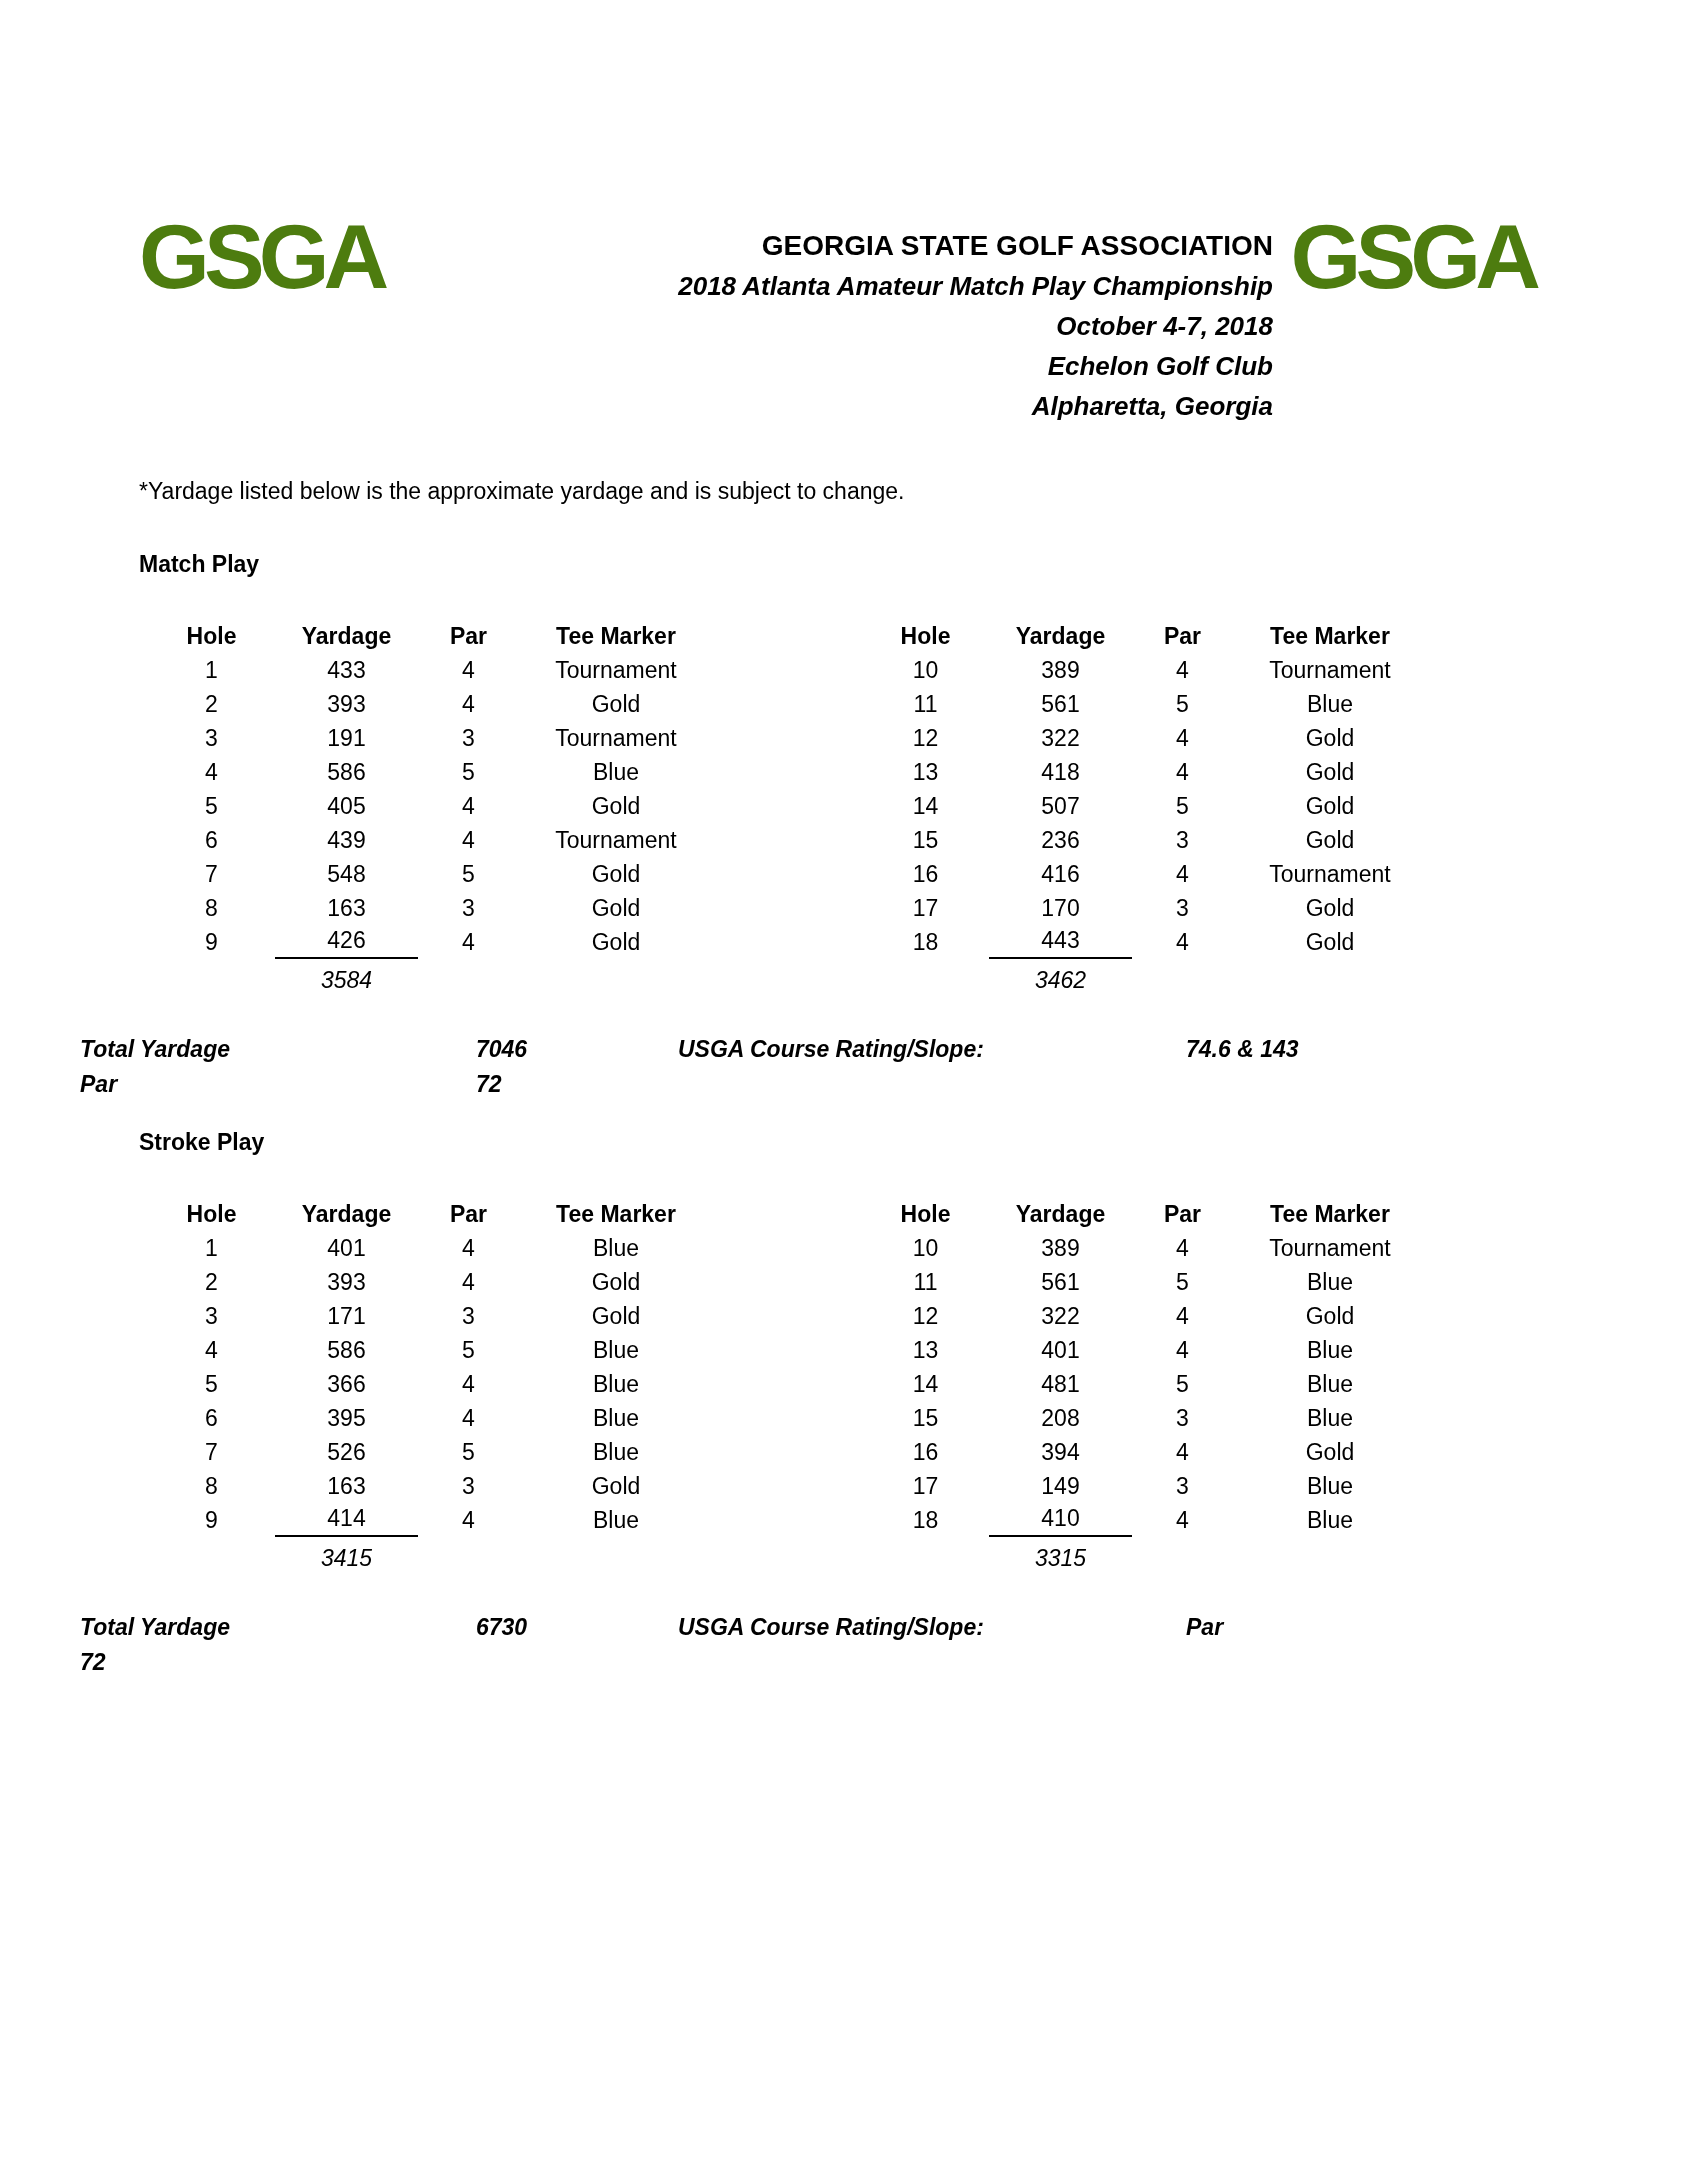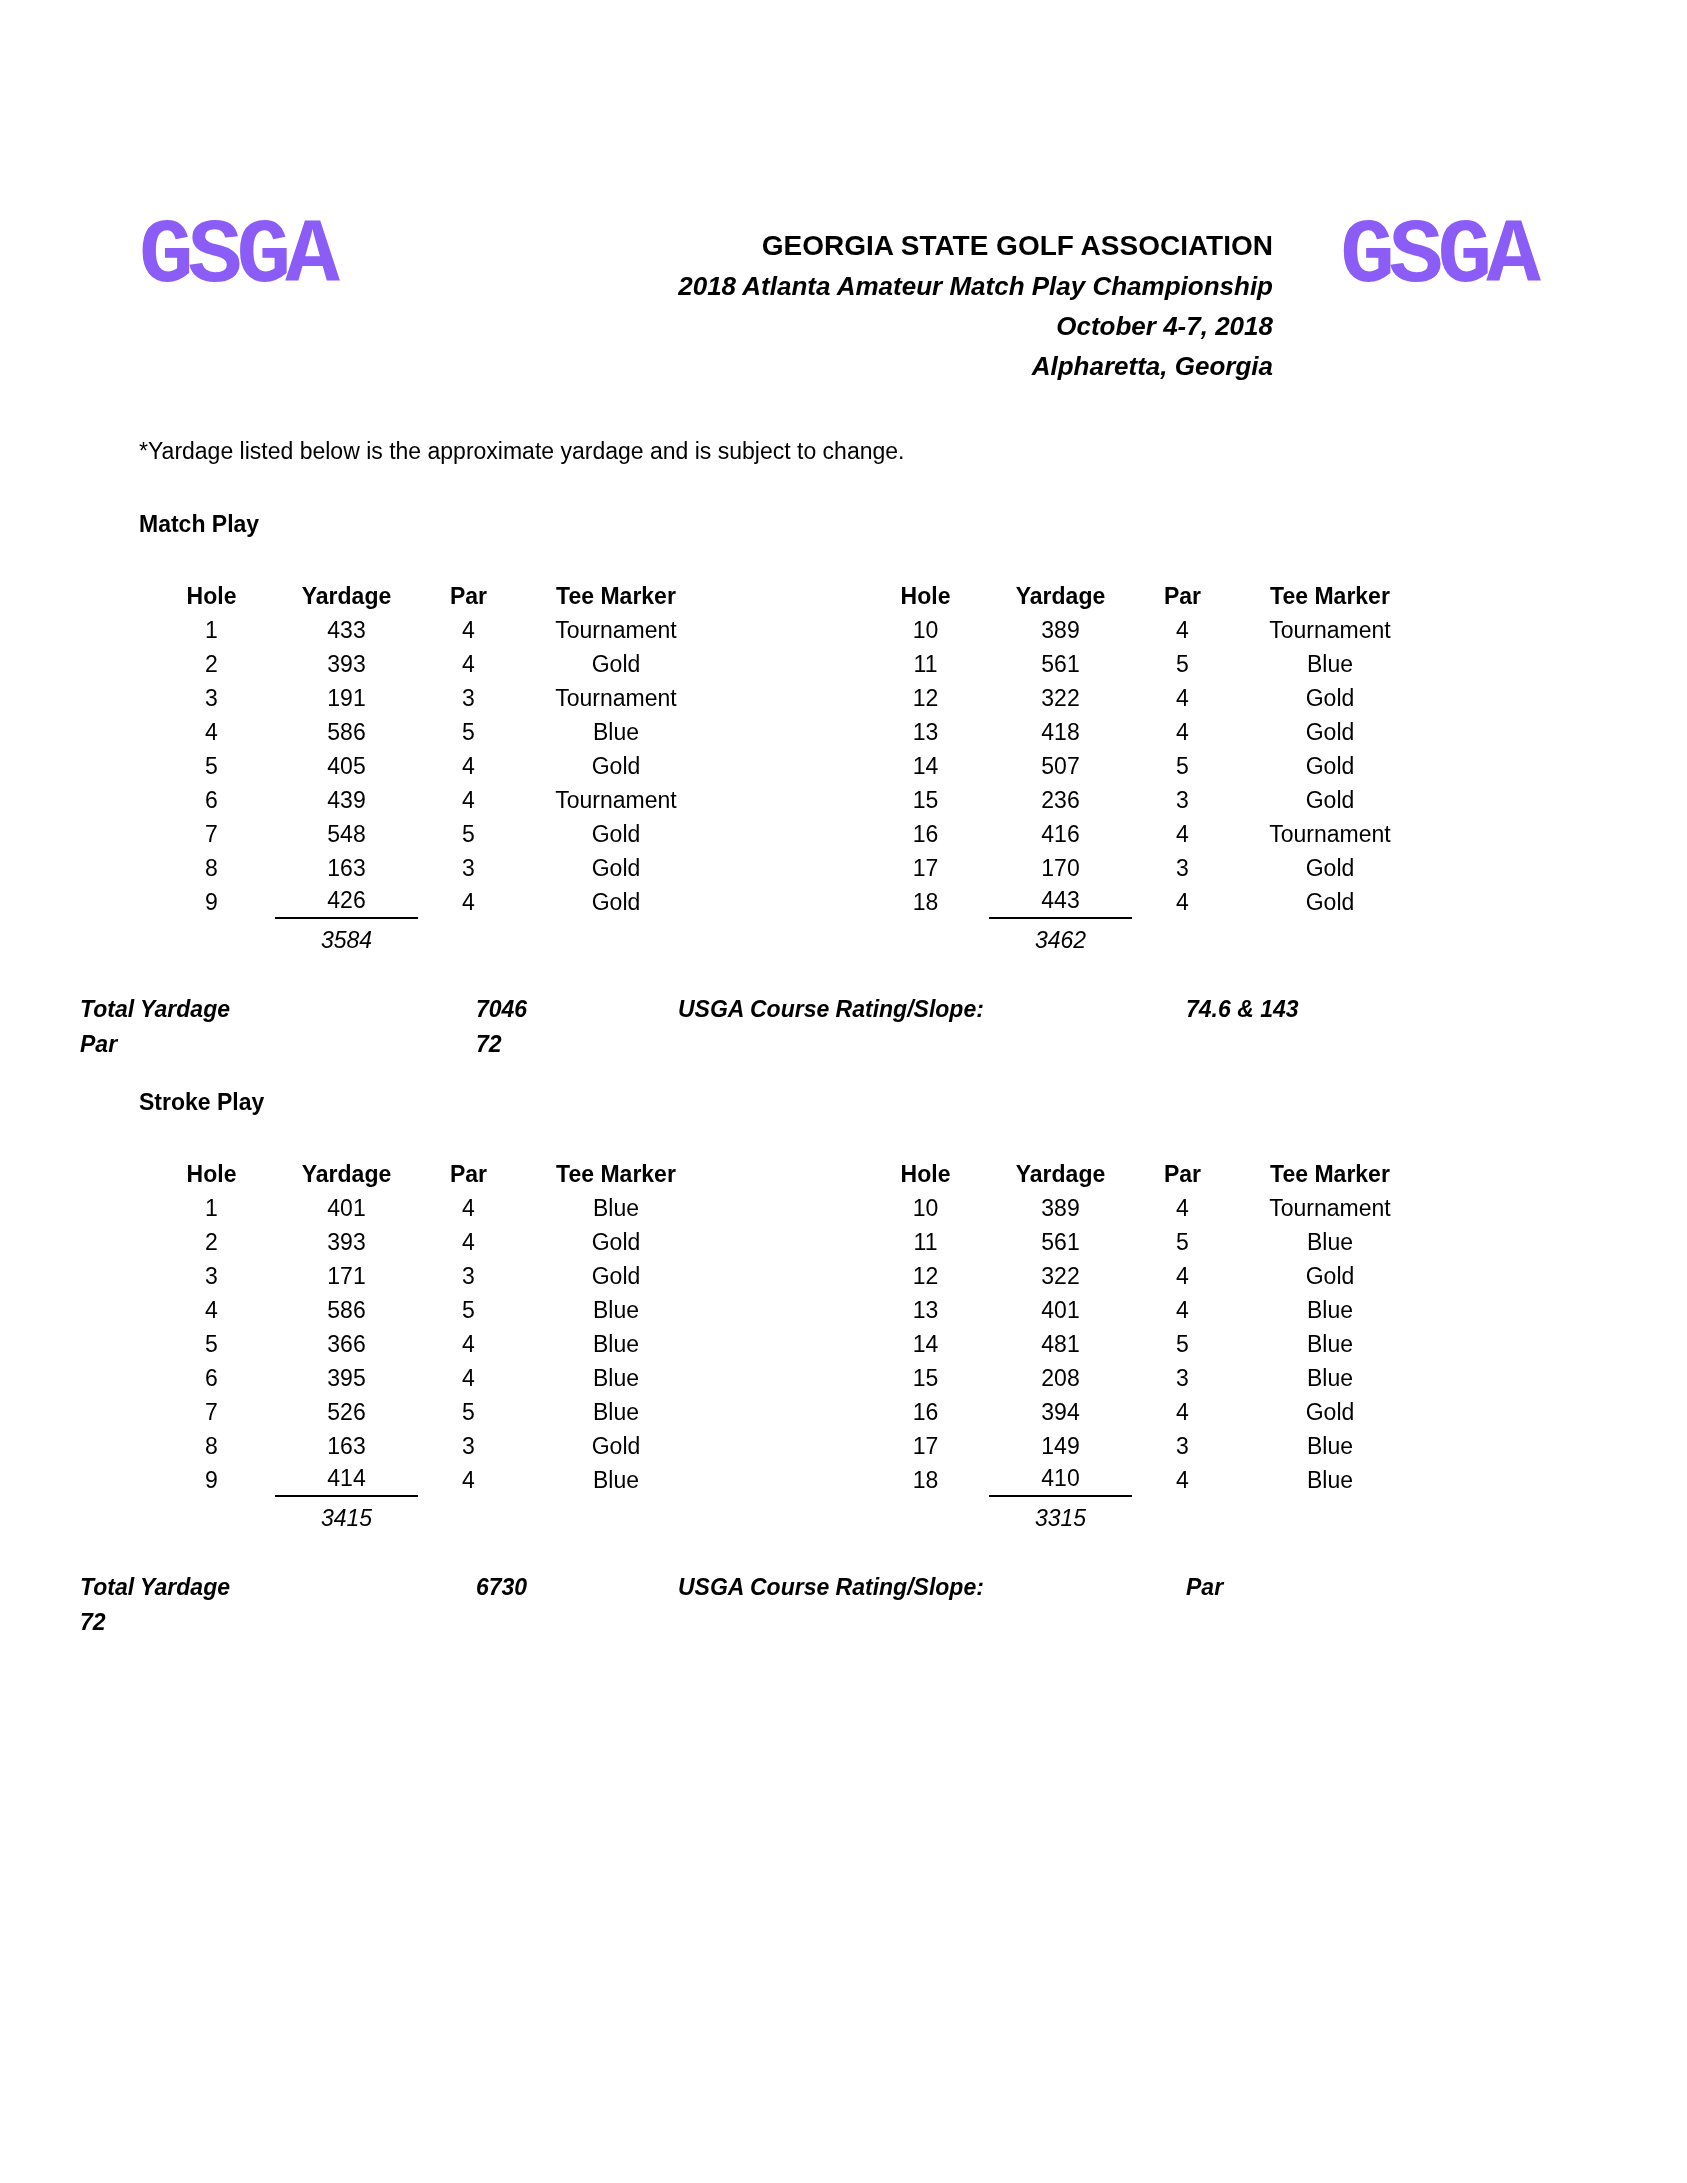--- a/index.html
+++ b/index.html
@@ -13,25 +13,25 @@
     font-family: "Liberation Sans", sans-serif;
     overflow: hidden;
   }
   
   .header {
     display: flex;
     align-items: flex-start;
     margin-top: 211px;
   }
   .logo {
-    font-family: Liberation Mono, monospace;
+    font-family: Liberation Sans, sans-serif;
     font-weight: 700;
     font-size: 91px;
     line-height: 1;
-    color: #8b5cf6;
+    color: #4d7c0f;
     letter-spacing: -5.9px;
     white-space: nowrap;
   }
   .logo-left { margin-left: 139px; width: 262px; }
   .logo-right { width: 262px; margin-right: 152px; text-align: right; }
   .title-block { flex: 1; text-align: right; padding-top: 15px; }
   .doc-title {
     font-size: 28px;
     font-weight: bold;
     line-height: 40px;
@@ -96,20 +96,21 @@
 <body>
 
 <div class="page">
 
   <div class="header">
     <div class="logo logo-left">GSGA</div>
     <div class="title-block">
       <div class="doc-title">GEORGIA STATE GOLF ASSOCIATION</div>
       <div class="doc-subtitle">2018 Atlanta Amateur Match Play Championship</div>
       <div class="doc-subtitle">October 4-7, 2018</div>
+      <div class="doc-subtitle">Echelon Golf Club</div>
       <div class="doc-subtitle">Alpharetta, Georgia</div>
     </div>
     <div class="logo logo-right">GSGA</div>
   </div>
 
   <div class="note">*Yardage listed below is the approximate yardage and is subject to change.</div>
 
   <div class="section-title">Match Play</div>
 
   <div class="tables">

